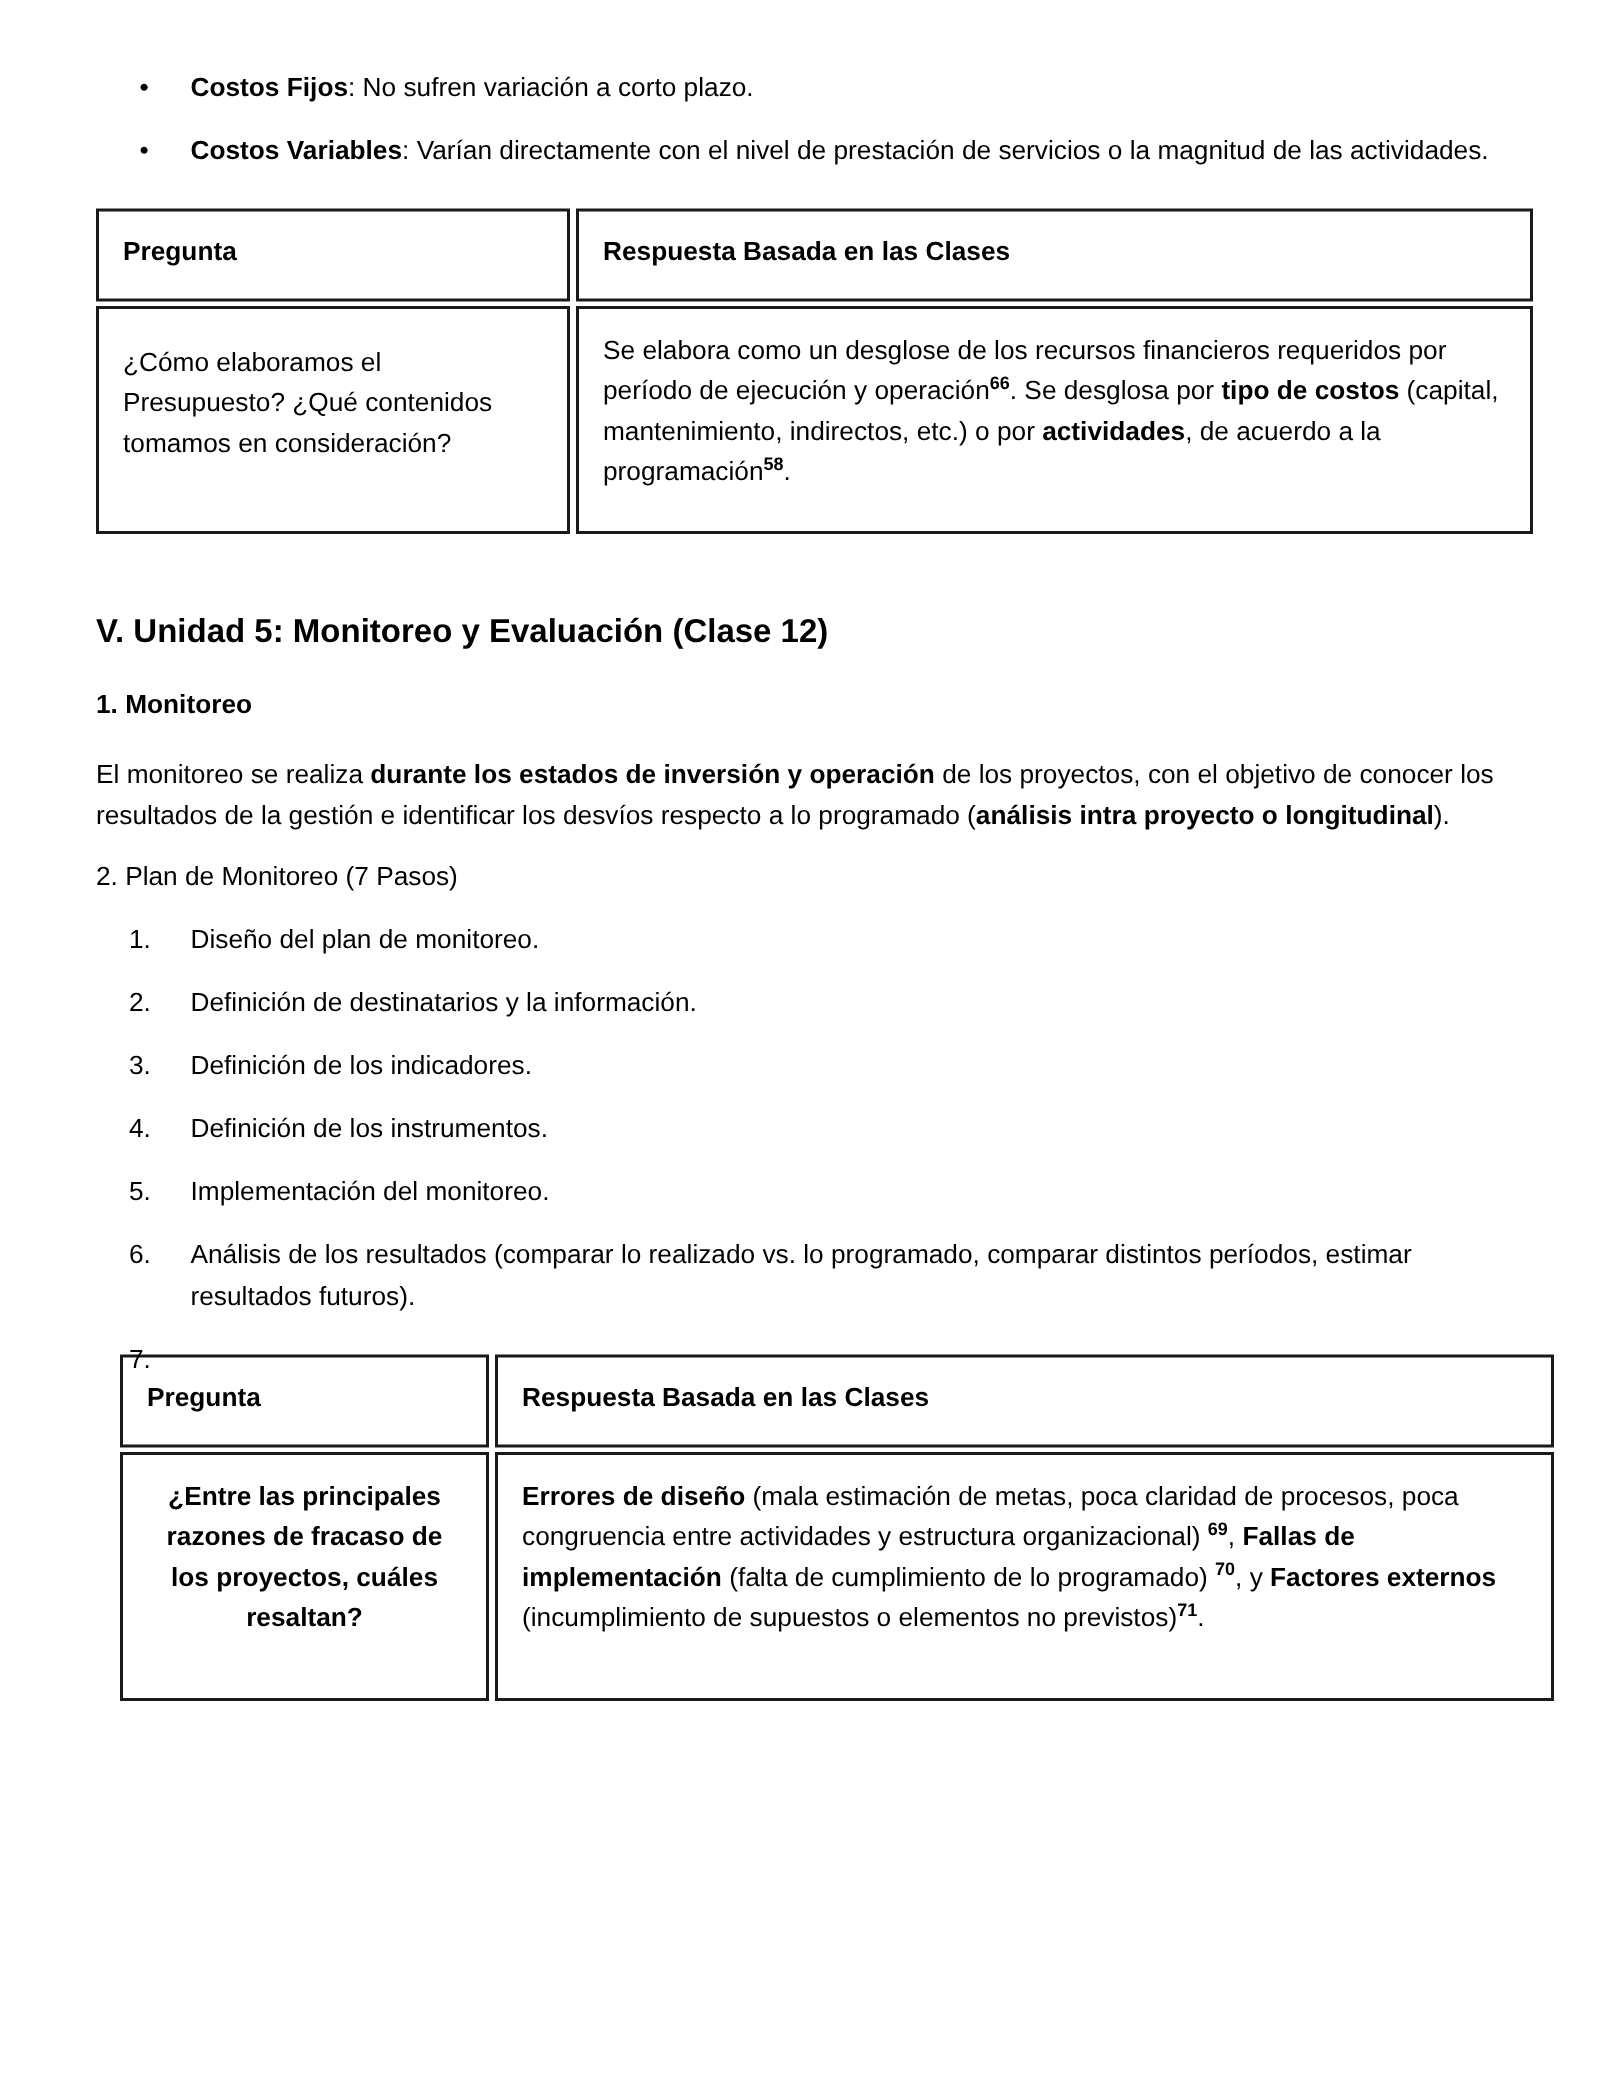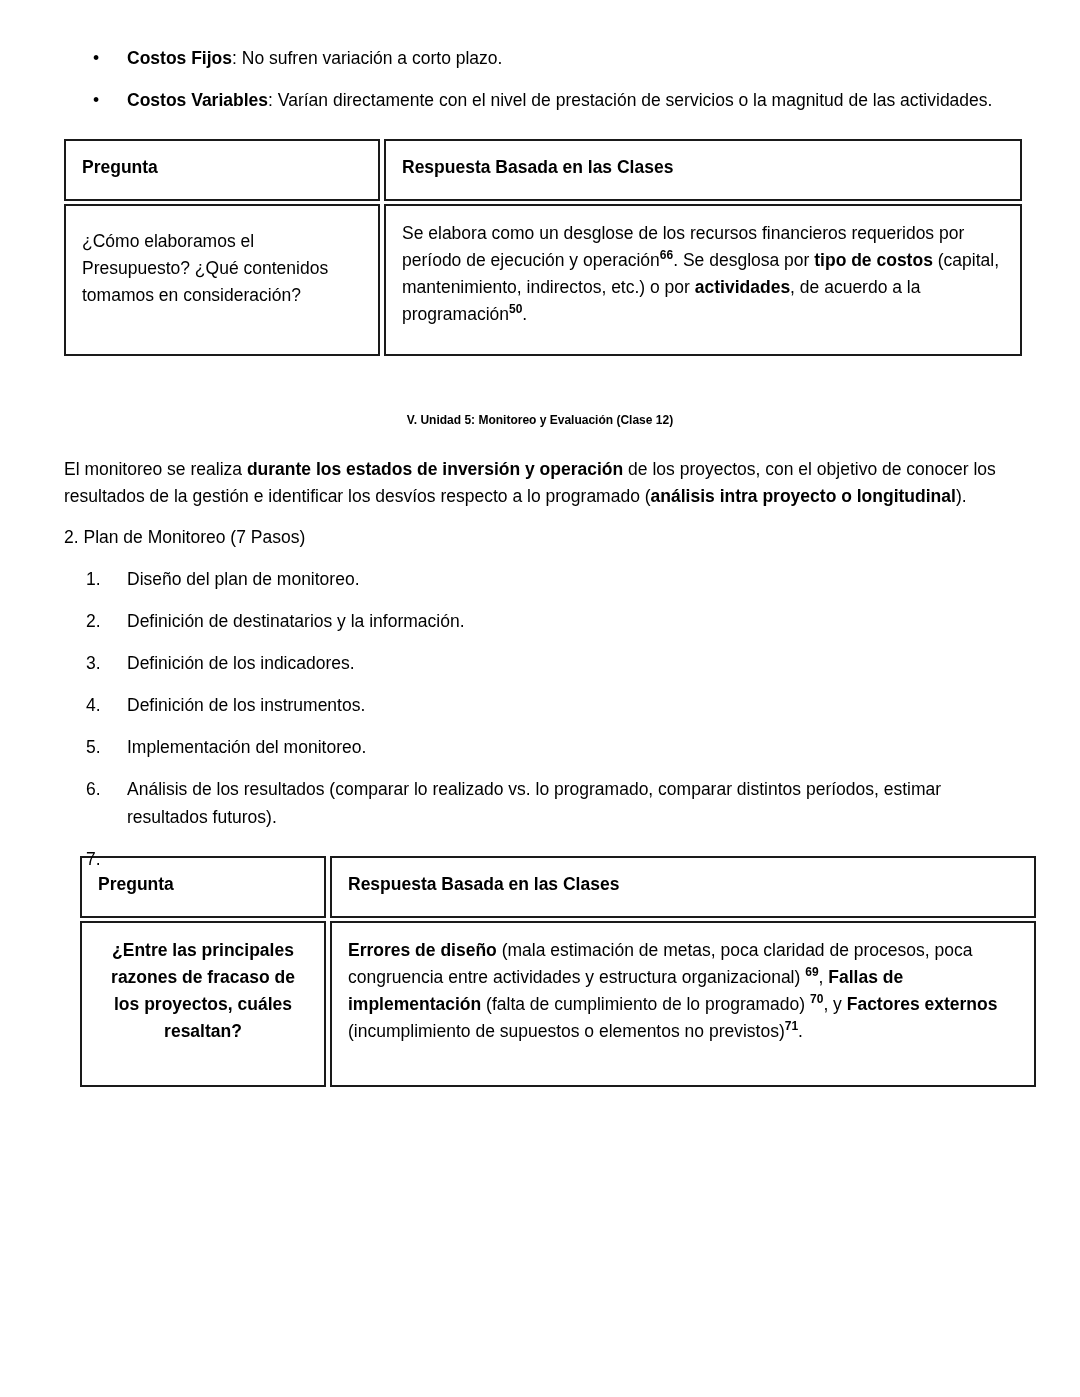--- a/index.html
+++ b/index.html
@@ -79,25 +79,24 @@
     left: 22px;
     top: 0;
     width: 26px;
     text-align: left;
     font-size: 17.5px;
     line-height: 28px;
   }
 
   
   .heading-major {
-    font-size: 12px;
+    font-size: 22px;
     font-weight: bold;
     line-height: 27px;
     margin: 0 0 22px 0;
-    text-align: center;
   }
   .heading-minor {
     font-size: 17.5px;
     font-weight: bold;
     line-height: 27px;
     margin: 0 0 20px 0;
   }
 
   
   .qa-table {
@@ -166,26 +165,27 @@
         <col class="c1">
         <col class="c2">
       </colgroup>
     <tbody>
       <tr>
         <td class="hdr">Pregunta</td>
         <td class="hdr">Respuesta Basada en las Clases</td>
       </tr>
       <tr>
         <td class="q-cell">¿Cómo elaboramos el Presupuesto? ¿Qué contenidos tomamos en consideración?</td>
-        <td class="a-cell"><span>Se elabora como un desglose de los recursos financieros requeridos por período de ejecución y operación</span><sup>66</sup><span>. Se desglosa por </span><b>tipo de costos</b><span> (capital, mantenimiento, indirectos, etc.) o por </span><b>actividades</b><span>, de acuerdo a la programación</span><sup>50</sup><span>.</span></td>
+        <td class="a-cell"><span>Se elabora como un desglose de los recursos financieros requeridos por período de ejecución y operación</span><sup>66</sup><span>. Se desglosa por </span><b>tipo de costos</b><span> (capital, mantenimiento, indirectos, etc.) o por </span><b>actividades</b><span>, de acuerdo a la programación</span><sup>58</sup><span>.</span></td>
       </tr>
     </tbody>
   </table>
 
   <div class="heading-major">V. Unidad 5: Monitoreo y Evaluación (Clase 12)</div>
+  <div class="heading-minor">1. Monitoreo</div>
   <p class="para"><span>El monitoreo se realiza </span><b>durante los estados de inversión y operación</b><span> de los proyectos, con el objetivo de conocer los resultados de la gestión e identificar los desvíos respecto a lo programado (</span><b>análisis intra proyecto o longitudinal</b><span>).</span></p>
   <p class="para">2. Plan de Monitoreo (7 Pasos)</p>
 
   <ol class="numbers">
     <li>
       <span class="num">1.</span>
       <span>Diseño del plan de monitoreo.</span>
     </li>
     <li>
       <span class="num">2.</span>

